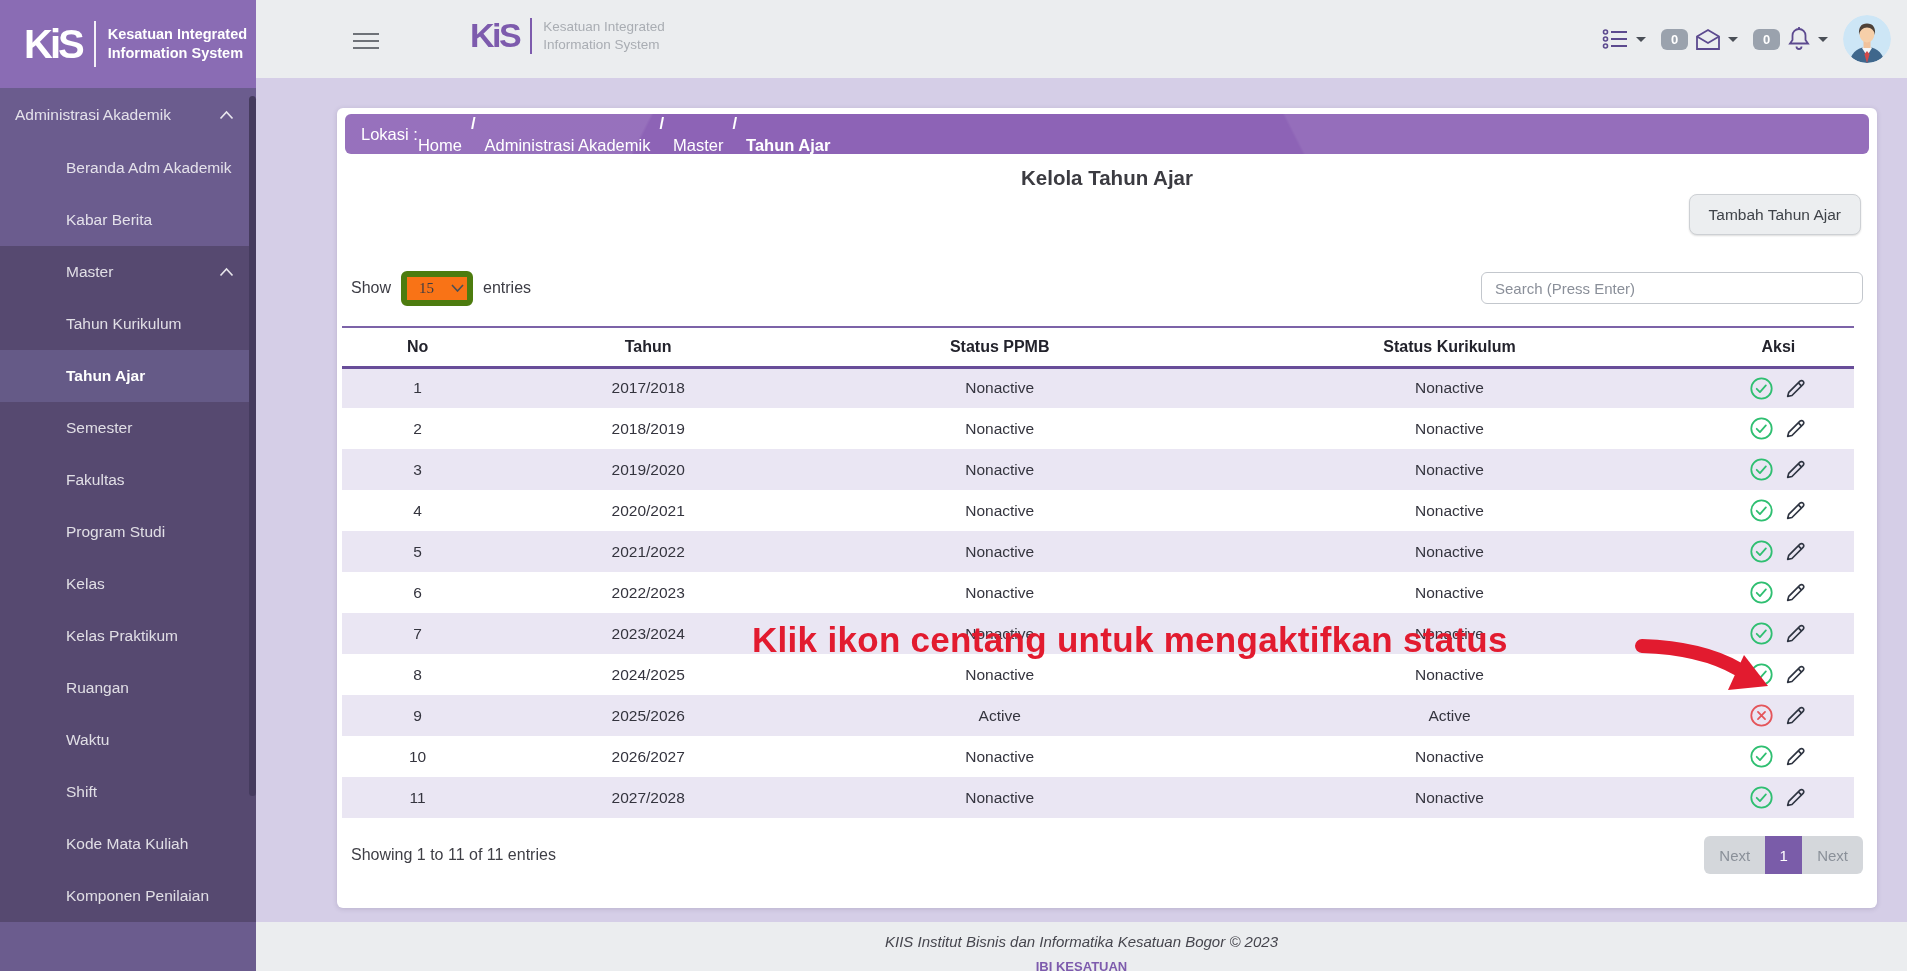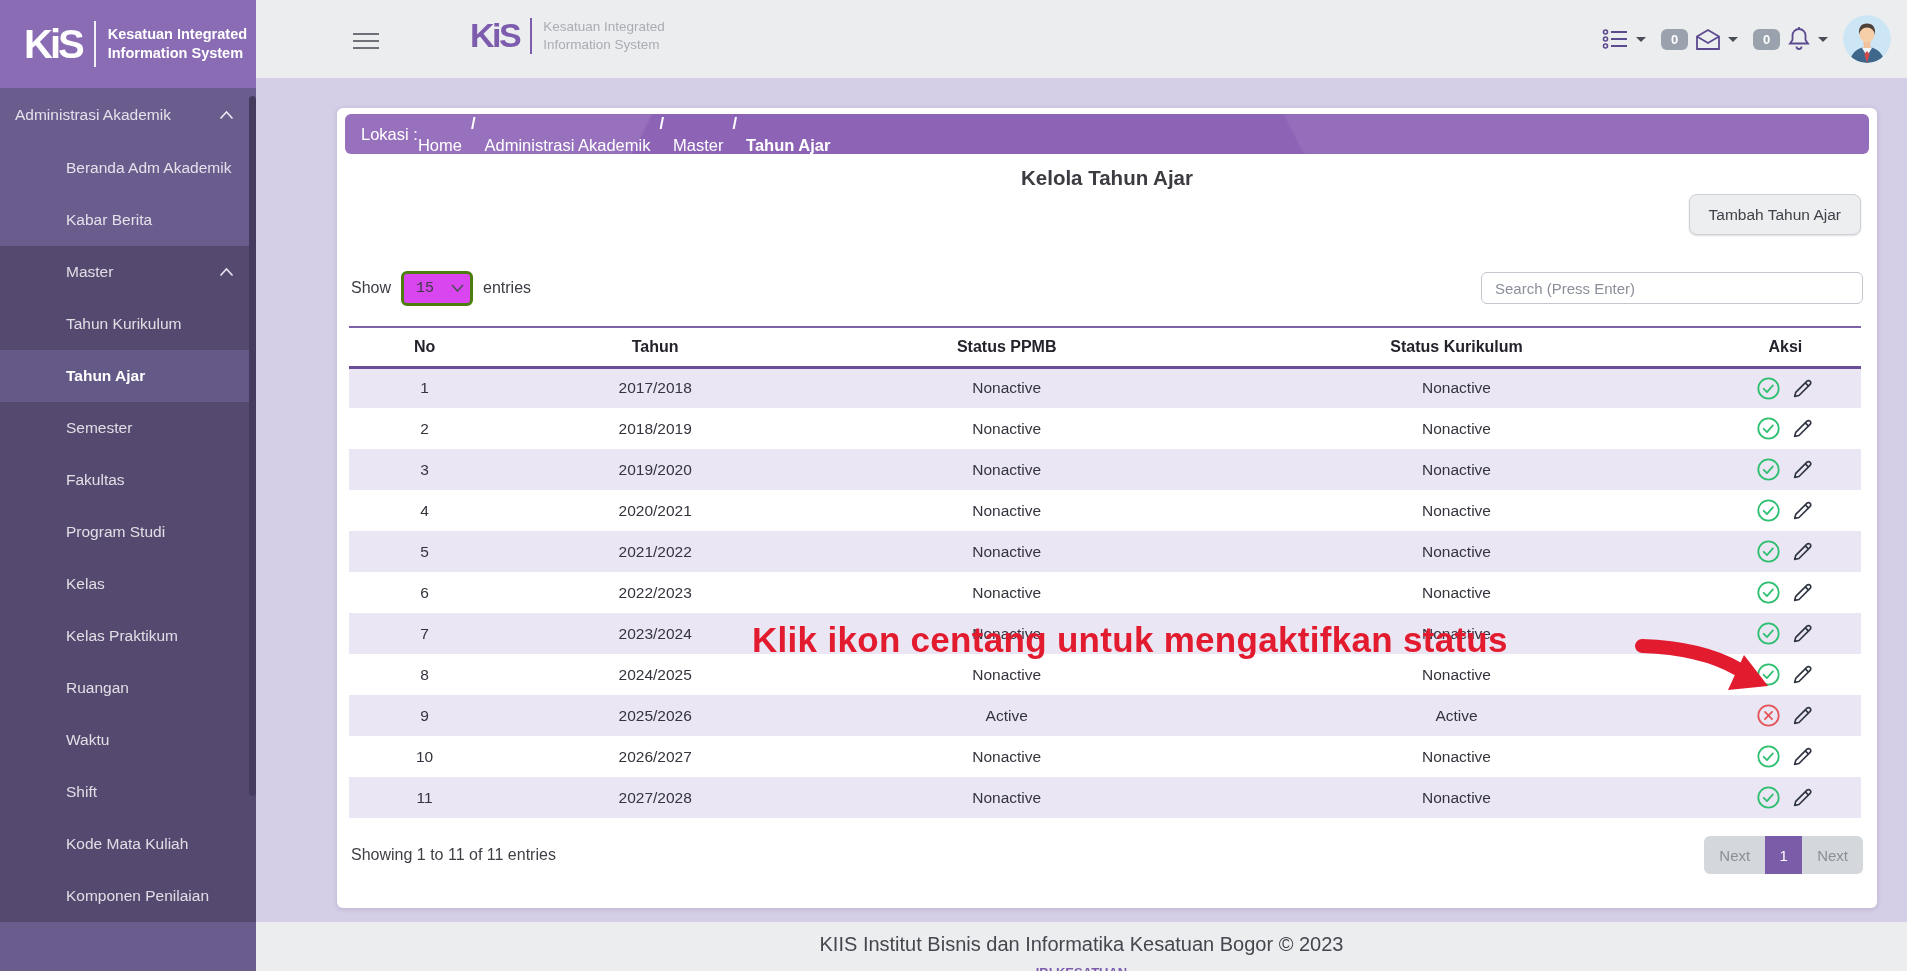--- a/index.html
+++ b/index.html
@@ -47,42 +47,42 @@
     display:flex; align-items:center; padding-left:16px; color:#fff; font-size:16.5px; gap:0; }
   .crumb { cursor:pointer;margin-top:22px; }
   .crumb.current { font-weight:700; cursor:default; }
   .crumb-sep { font-weight:700; }
   .page-title { position:absolute; top:58px; left:0; width:100%; text-align:center; font-size:20.5px; font-weight:700; color:#3b3b41; }
   .add-btn { position:absolute; right:16px; top:86px; height:41px; padding:0 19px; background:#eceef0; border:1px solid #cdd0d4; border-radius:8px; font-size:15.5px; color:#3f4349; box-shadow:0 1px 2px rgba(0,0,0,.14); cursor:pointer; font-family:inherit; }
 
   .controls { position:absolute; left:14px; right:14px; top:162px; height:36px; display:flex; justify-content:space-between; align-items:center; }
   .show-group { display:flex; align-items:center; gap:10px; font-size:16px; color:#3c3c44; }
   .select-wrap { position:relative; }
-  .select-wrap select { width:72px; height:35px; border:3px solid #4d7c0f; border-radius:6px; padding:0 24px 0 12px; font-size:15px; color:#3c3c44; appearance:none; -webkit-appearance:none; background:#d946ef; font-family:Liberation Mono, monospace; cursor:pointer; }
+  .select-wrap select { width:72px; height:35px; border:6px solid #4d7c0f; border-radius:6px; padding:0 24px 0 12px; font-size:15px; color:#3c3c44; appearance:none; -webkit-appearance:none; background:#f97316; font-family:Liberation Serif, serif; cursor:pointer; }
   .select-wrap svg { position:absolute; right:9px; top:13px; pointer-events:none; }
   .search-input { width:382px; height:32px; border:1px solid #c3c7cd; border-radius:6px; padding:0 13px; font-size:15px; color:#3c3c44; font-family:inherit; outline:none; }
   .search-input::placeholder { color:#8a8f99; }
 
-  .data-table { position:absolute; left:12px; right:14px; top:218px; width:1512px; border-collapse:collapse; table-layout:fixed; border-top:2px solid #7c63a8; }
+  .data-table { position:absolute; left:5px; right:14px; top:218px; width:1512px; border-collapse:collapse; table-layout:fixed; border-top:2px solid #7c63a8; }
   .data-table th { height:40px; font-size:16px; font-weight:700; color:#23232c; border-bottom:3px solid #684d99; text-align:center; }
   .data-table td { height:41px; text-align:center; font-size:15.5px; color:#34343e; }
   .data-table tr.stripe { background:#eae6f3; }
   .aksi-cell { display:inline-flex; align-items:center; gap:9px; vertical-align:middle; }
   .act-icon { width:25px; height:25px; cursor:pointer; display:block; }
 
   .info-text { position:absolute; left:14px; top:738px; font-size:16px; color:#3f3f46; }
   .pager { position:absolute; right:14px; top:728px; display:flex; }
   .pg-btn { height:38px; padding:0 15px; font-size:15px; display:flex; align-items:center; justify-content:center; background:#d4d7db; color:#8a9099; cursor:pointer; border:none; font-family:inherit; }
   .pg-btn.first { border-radius:6px 0 0 6px; }
   .pg-btn.page { background:#7a5ca9; color:#fff; min-width:37px; padding:0; }
   .pg-btn.last { border-radius:0 6px 6px 0; }
 
   
   .footer { position:absolute; left:256px; right:0; bottom:0; height:49px; background:#ebedef; text-align:center; padding-top:11px; z-index:4; }
-  .footer-copy { font-size:20px; color:#46464e; }
+  .footer-copy { font-size:15px; color:#46464e;font-style:italic; }
   .footer-link { display:block; margin-top:9px; color:#7d5bad; font-weight:700; font-size:13px; text-decoration:none; }
 
   
   .annotation-text { position:absolute; left:752px; top:620px; font-size:35px; font-weight:800; color:#e21b2f; letter-spacing:.3px; white-space:nowrap; z-index:20; }
   .annotation-arrow { position:absolute; left:0; top:0; z-index:19; pointer-events:none; }
 </style>
 </head>
 <body>
 
 <div class="sidebar">

